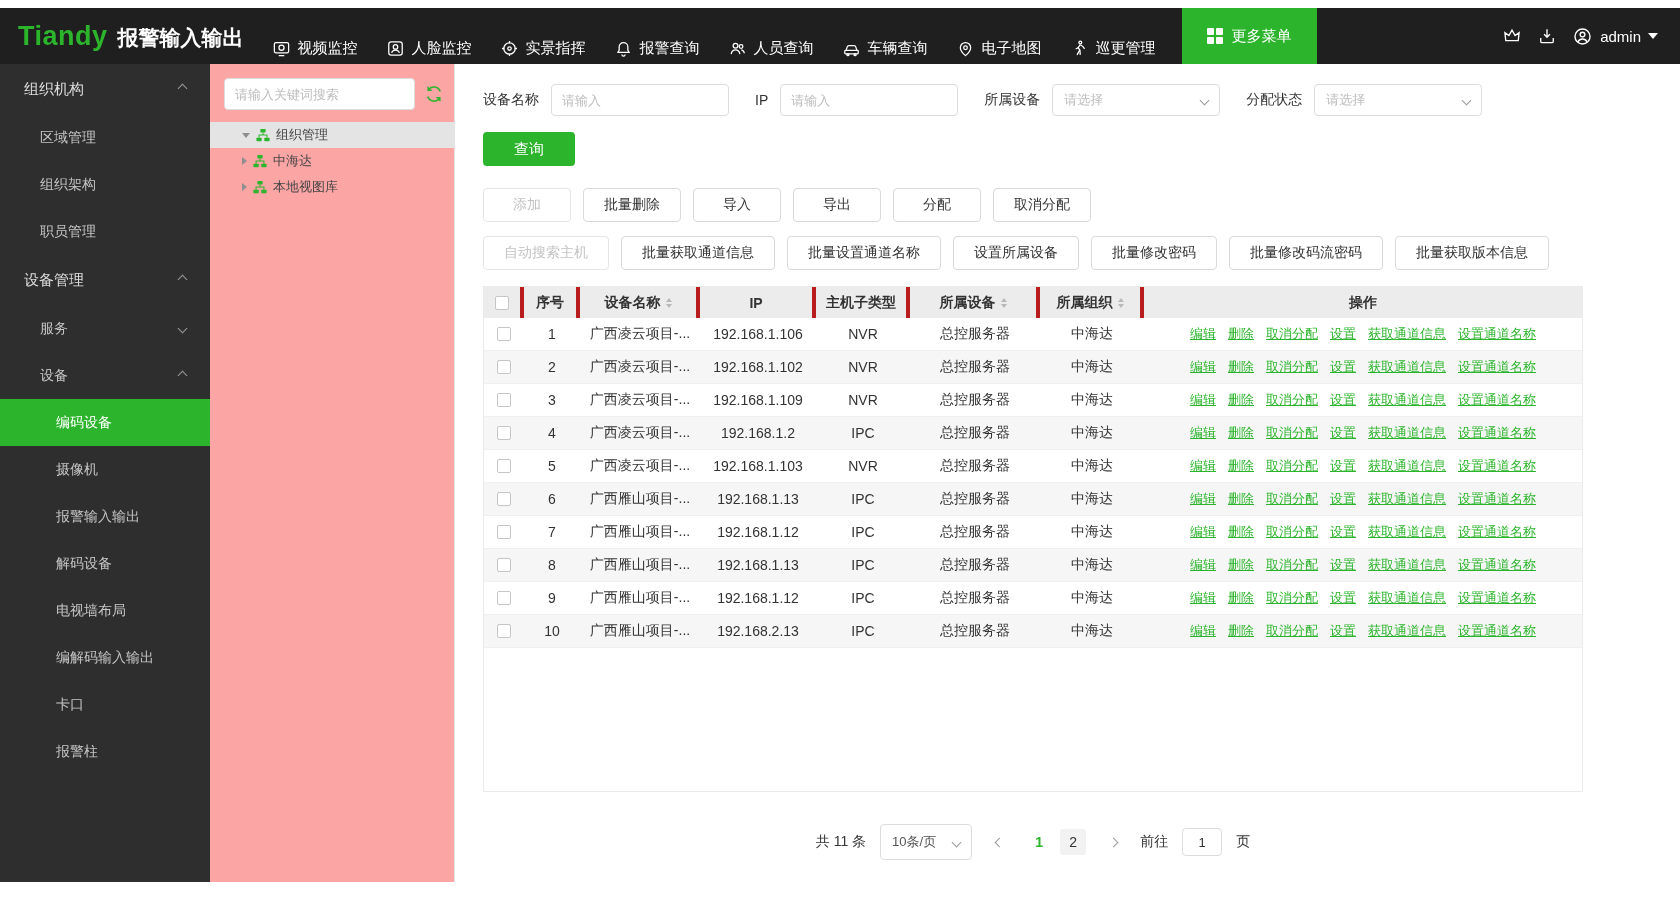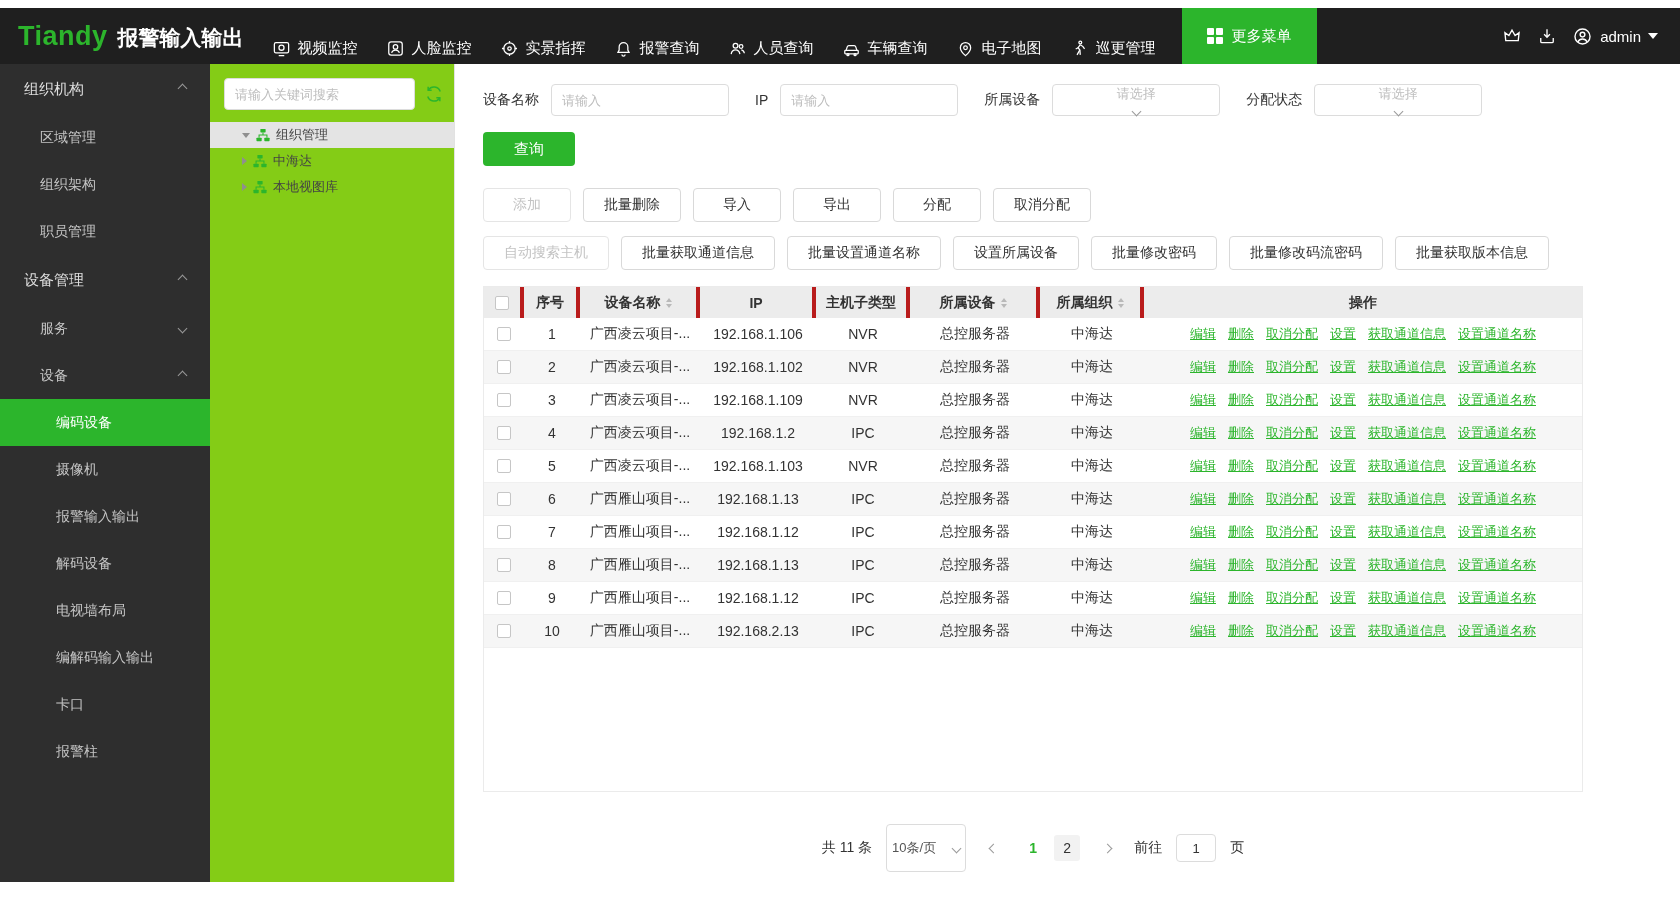--- a/index.html
+++ b/index.html
@@ -34,39 +34,39 @@
   .side-item.l2 { padding-left:56px;text-align:center; }
   .side-item.active { background:#2cb52c; color:#fff; }
   .chev { display:inline-block; width:7px; height:7px; border-right:1.6px solid #9a9a9a; border-bottom:1.6px solid #9a9a9a; }
   .chev-up { transform:rotate(-135deg); }
   .chev-down { transform:rotate(45deg); }
   .chev-left { transform:rotate(135deg); }
   .chev-right { transform:rotate(-45deg); }
   .side-sec .chev, .side-item .chev { position:absolute; right:24px; top:50%; margin-top:-4px; }
 
   
-  .tree-panel { width:245px; flex:0 0 245px; background:#84cc16; border-right:1px solid #e2e2e2; }
+  .tree-panel { width:245px; flex:0 0 245px; background:#fca5a5; border-right:1px solid #e2e2e2; }
   .tree-search { display:flex; align-items:center; gap:9px; padding:14px 10px 12px 14px; }
   .tree-search input { flex:1; height:32px; border:1px solid #dcdcdc; border-radius:4px; padding:0 10px; font-size:13px; color:#333; outline:none; min-width:0; }
   .tree-search input::placeholder { color:#bdbdbd; }
   .refresh { cursor:pointer; } .refresh svg { display:block; }
   .tree-node { display:flex; align-items:center; gap:6px; height:26px; padding-left:32px; font-size:13px; color:#444; cursor:pointer; }
   .tree-node.selected { background:#e4e4e4; }
   .tree-node.child { padding-left:32px; }
   .tri-down { width:0; height:0; border-left:4px solid transparent; border-right:4px solid transparent; border-top:5px solid #8f8f8f; }
   .tri-right { width:0; height:0; border-top:4px solid transparent; border-bottom:4px solid transparent; border-left:5px solid #8f8f8f; }
   .org-ic svg { display:block; }
 
   
   .main { flex:1; padding:20px 0 0 28px; overflow:hidden; background:#fff; }
   .filter-row { display:flex; align-items:center; gap:26px; }
   .f-group { display:flex; align-items:center; gap:12px; font-size:14px; color:#333; white-space:nowrap; }
   .f-input { width:178px; height:32px; border:1px solid #dcdcdc; border-radius:4px; padding:0 10px; font-size:13px; outline:none; }
   .f-input::placeholder { color:#bdbdbd; }
-  .f-select { width:168px; height:32px; border:1px solid #dcdcdc; border-radius:4px; display:flex; align-items:center; justify-content:space-between; padding:0 3px; cursor:pointer; background:#fff;flex-direction:column; }
+  .f-select { width:168px; height:32px; border:1px solid #dcdcdc; border-radius:4px; display:flex; align-items:center; justify-content:space-between; padding:0 11px; cursor:pointer; background:#fff; }
   .f-select .ph { color:#bdbdbd; font-size:13px; }
   .btn-primary { display:block; margin-top:16px; width:92px; height:34px; background:#2cb52c; color:#fff; border:none; border-radius:4px; font-size:15px; cursor:pointer; }
   .toolbar { margin-top:22px; display:flex; gap:12px; }
   .toolbar + .toolbar { margin-top:14px; }
   .toolbar .btn { min-width:88px; height:34px; padding:0 20px; background:#fff; border:1px solid #d9d9d9; border-radius:4px; font-size:14px; color:#333; cursor:pointer; white-space:nowrap; }
   .toolbar .btn.disabled { color:#c3c3c3; border-color:#e5e5e5; cursor:not-allowed; }
 
   
   .table { margin-top:16px; width:1100px; height:506px; border:1px solid #ebebeb; overflow:hidden; }
   .thead { display:flex; height:31px; background:#ececec; font-size:14px; font-weight:bold; color:#333; }
@@ -85,21 +85,21 @@
   .c-ops { flex:1; }
   .checkbox { display:inline-block; width:14px; height:14px; border:1px solid #c6c6c6; border-radius:2px; background:#fff; cursor:pointer; }
   .sort { display:inline-flex; flex-direction:column; gap:2px; margin-left:5px; }
   .sort i { display:block; width:0; height:0; border-left:3.5px solid transparent; border-right:3.5px solid transparent; }
   .sort .s-up { border-bottom:4.5px solid #b9b9b9; }
   .sort .s-dn { border-top:4.5px solid #b9b9b9; }
   .op { color:#2cb52c; text-decoration:underline; font-size:13px; margin:0 6px; cursor:pointer; white-space:nowrap; }
 
   
   .pagination { width:1100px; margin-top:32px; display:flex; align-items:center; justify-content:center; gap:14px; font-size:14px; color:#333; }
-  .pg-size { height:48px; border:1px solid #dcdcdc; border-radius:4px; display:flex; align-items:center; gap:17px; padding:0 5px; font-size:13px; color:#555; cursor:pointer; }
+  .pg-size { height:36px; border:1px solid #dcdcdc; border-radius:4px; display:flex; align-items:center; gap:17px; padding:0 11px; font-size:13px; color:#555; cursor:pointer; }
   .pg-btn { width:26px; height:26px; display:flex; align-items:center; justify-content:center; cursor:pointer; }
   .pg-pages { display:flex; align-items:center; gap:8px; }
   .pg-num { min-width:26px; height:26px; display:flex; align-items:center; justify-content:center; background:#f2f2f2; border-radius:3px; cursor:pointer; }
   .pg-num.active { background:transparent; color:#2cb52c; font-weight:bold; }
   .pg-goto { width:40px; height:28px; border:1px solid #dcdcdc; border-radius:4px; text-align:center; font-size:13px; outline:none; color:#333; }
 </style>
 </head>
 <body>
 
 <div class="page">

